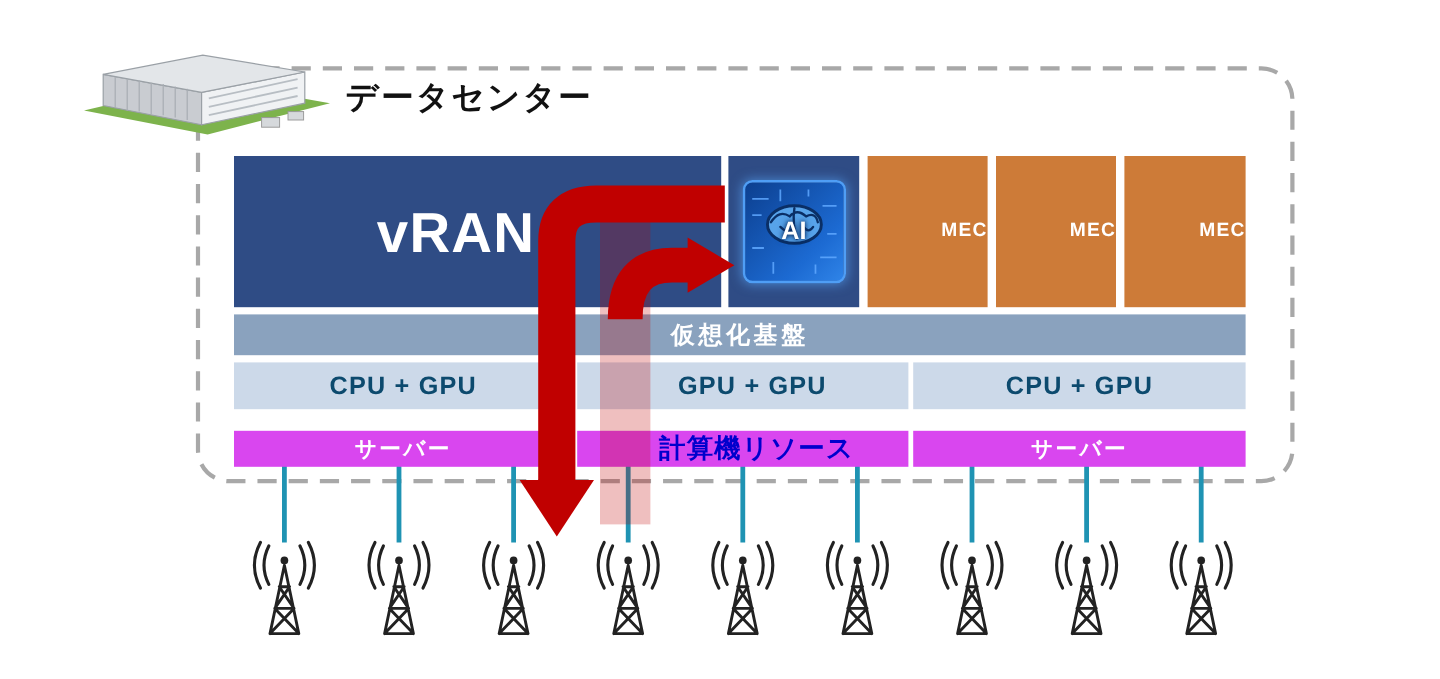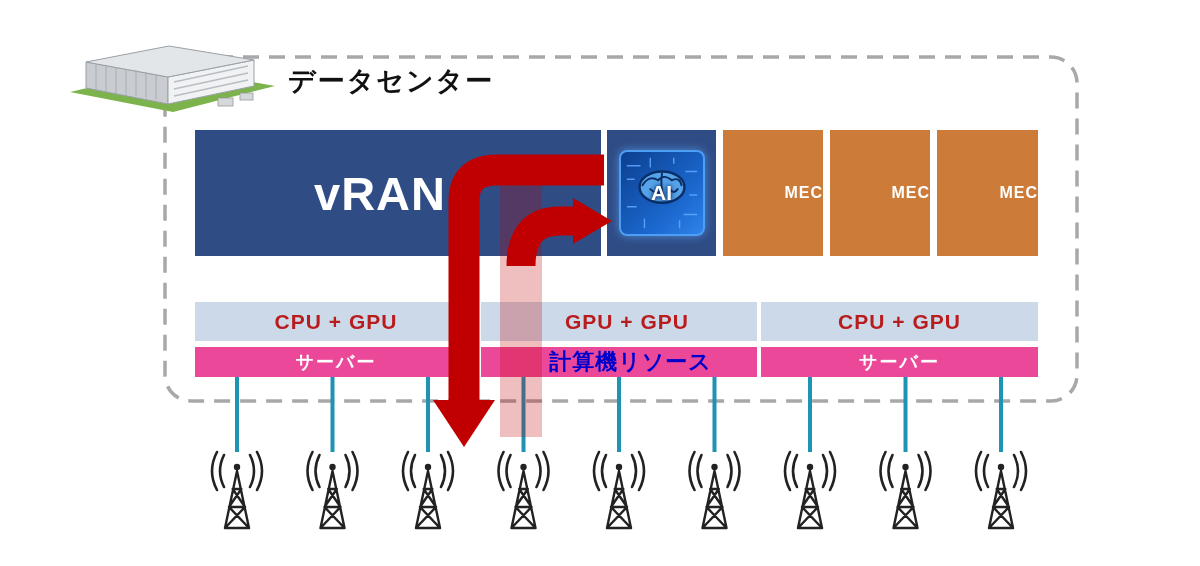--- a/index.html
+++ b/index.html
@@ -10,22 +10,22 @@
   svg.layer{position:absolute;left:0;top:0;pointer-events:none;}
   #underlay{z-index:0;}
   #overlay{z-index:4;}
   .box{
     position:absolute;display:flex;align-items:center;justify-content:center;
     color:#fff;font-weight:bold;z-index:1;box-sizing:border-box;
   }
   .navy{background:#2f4c85;}
   .orange{background:#cd7b38;justify-content:flex-end;}
   .virt{background:#8aa2be;font-size:20px;letter-spacing:3px;}
-  .hw{background:#ccd9e9;font-size:21px;letter-spacing:1px;color:#b91c1c;}
-  .srv{background:#ec4899;font-size:18px;letter-spacing:2px;color:#ffffff;}
+  .hw{background:#ccd9e9;font-size:21px;letter-spacing:1px;color:#0c4a6e;}
+  .srv{background:#d946ef;font-size:18px;letter-spacing:2px;color:#ffffff;margin-top:12px;}
   .vran-label{font-size:47px;letter-spacing:1px;padding-right:36px;}
   .mec-label{font-size:16px;letter-spacing:1px;}
   .title{
     position:absolute;left:288px;top:63px;z-index:3;
     font-size:27px;font-weight:bold;color:#111;letter-spacing:2px;
   }
   .compute-label{color:#0000cd;font-size:22px;letter-spacing:1px;}
   .ai-chip{
     position:relative;width:86px;height:86px;border-radius:8px;
     background:linear-gradient(135deg,#0c3f8f 0%,#1c6ad2 70%,#2f84e8 100%);
@@ -112,20 +112,23 @@
   <div class="box orange" style="left:723px;top:130px;width:100px;height:126px;">
     <span class="mec-label">MEC</span>
   </div>
   <div class="box orange" style="left:830px;top:130px;width:100px;height:126px;">
     <span class="mec-label">MEC</span>
   </div>
   <div class="box orange" style="left:937px;top:130px;width:101px;height:126px;">
     <span class="mec-label">MEC</span>
   </div>
 
+  <div class="box virt" style="left:195px;top:262px;width:843px;height:34px;">
+    <span>仮想化基盤</span>
+  </div>
 
   <div class="box hw" style="left:195px;top:302px;width:282px;height:39px;">
     <span>CPU + GPU</span>
   </div>
   <div class="box hw" style="left:481px;top:302px;width:276px;height:39px;padding-left:16px;">
     <span>GPU + GPU</span>
   </div>
   <div class="box hw" style="left:761px;top:302px;width:277px;height:39px;">
     <span>CPU + GPU</span>
   </div>

